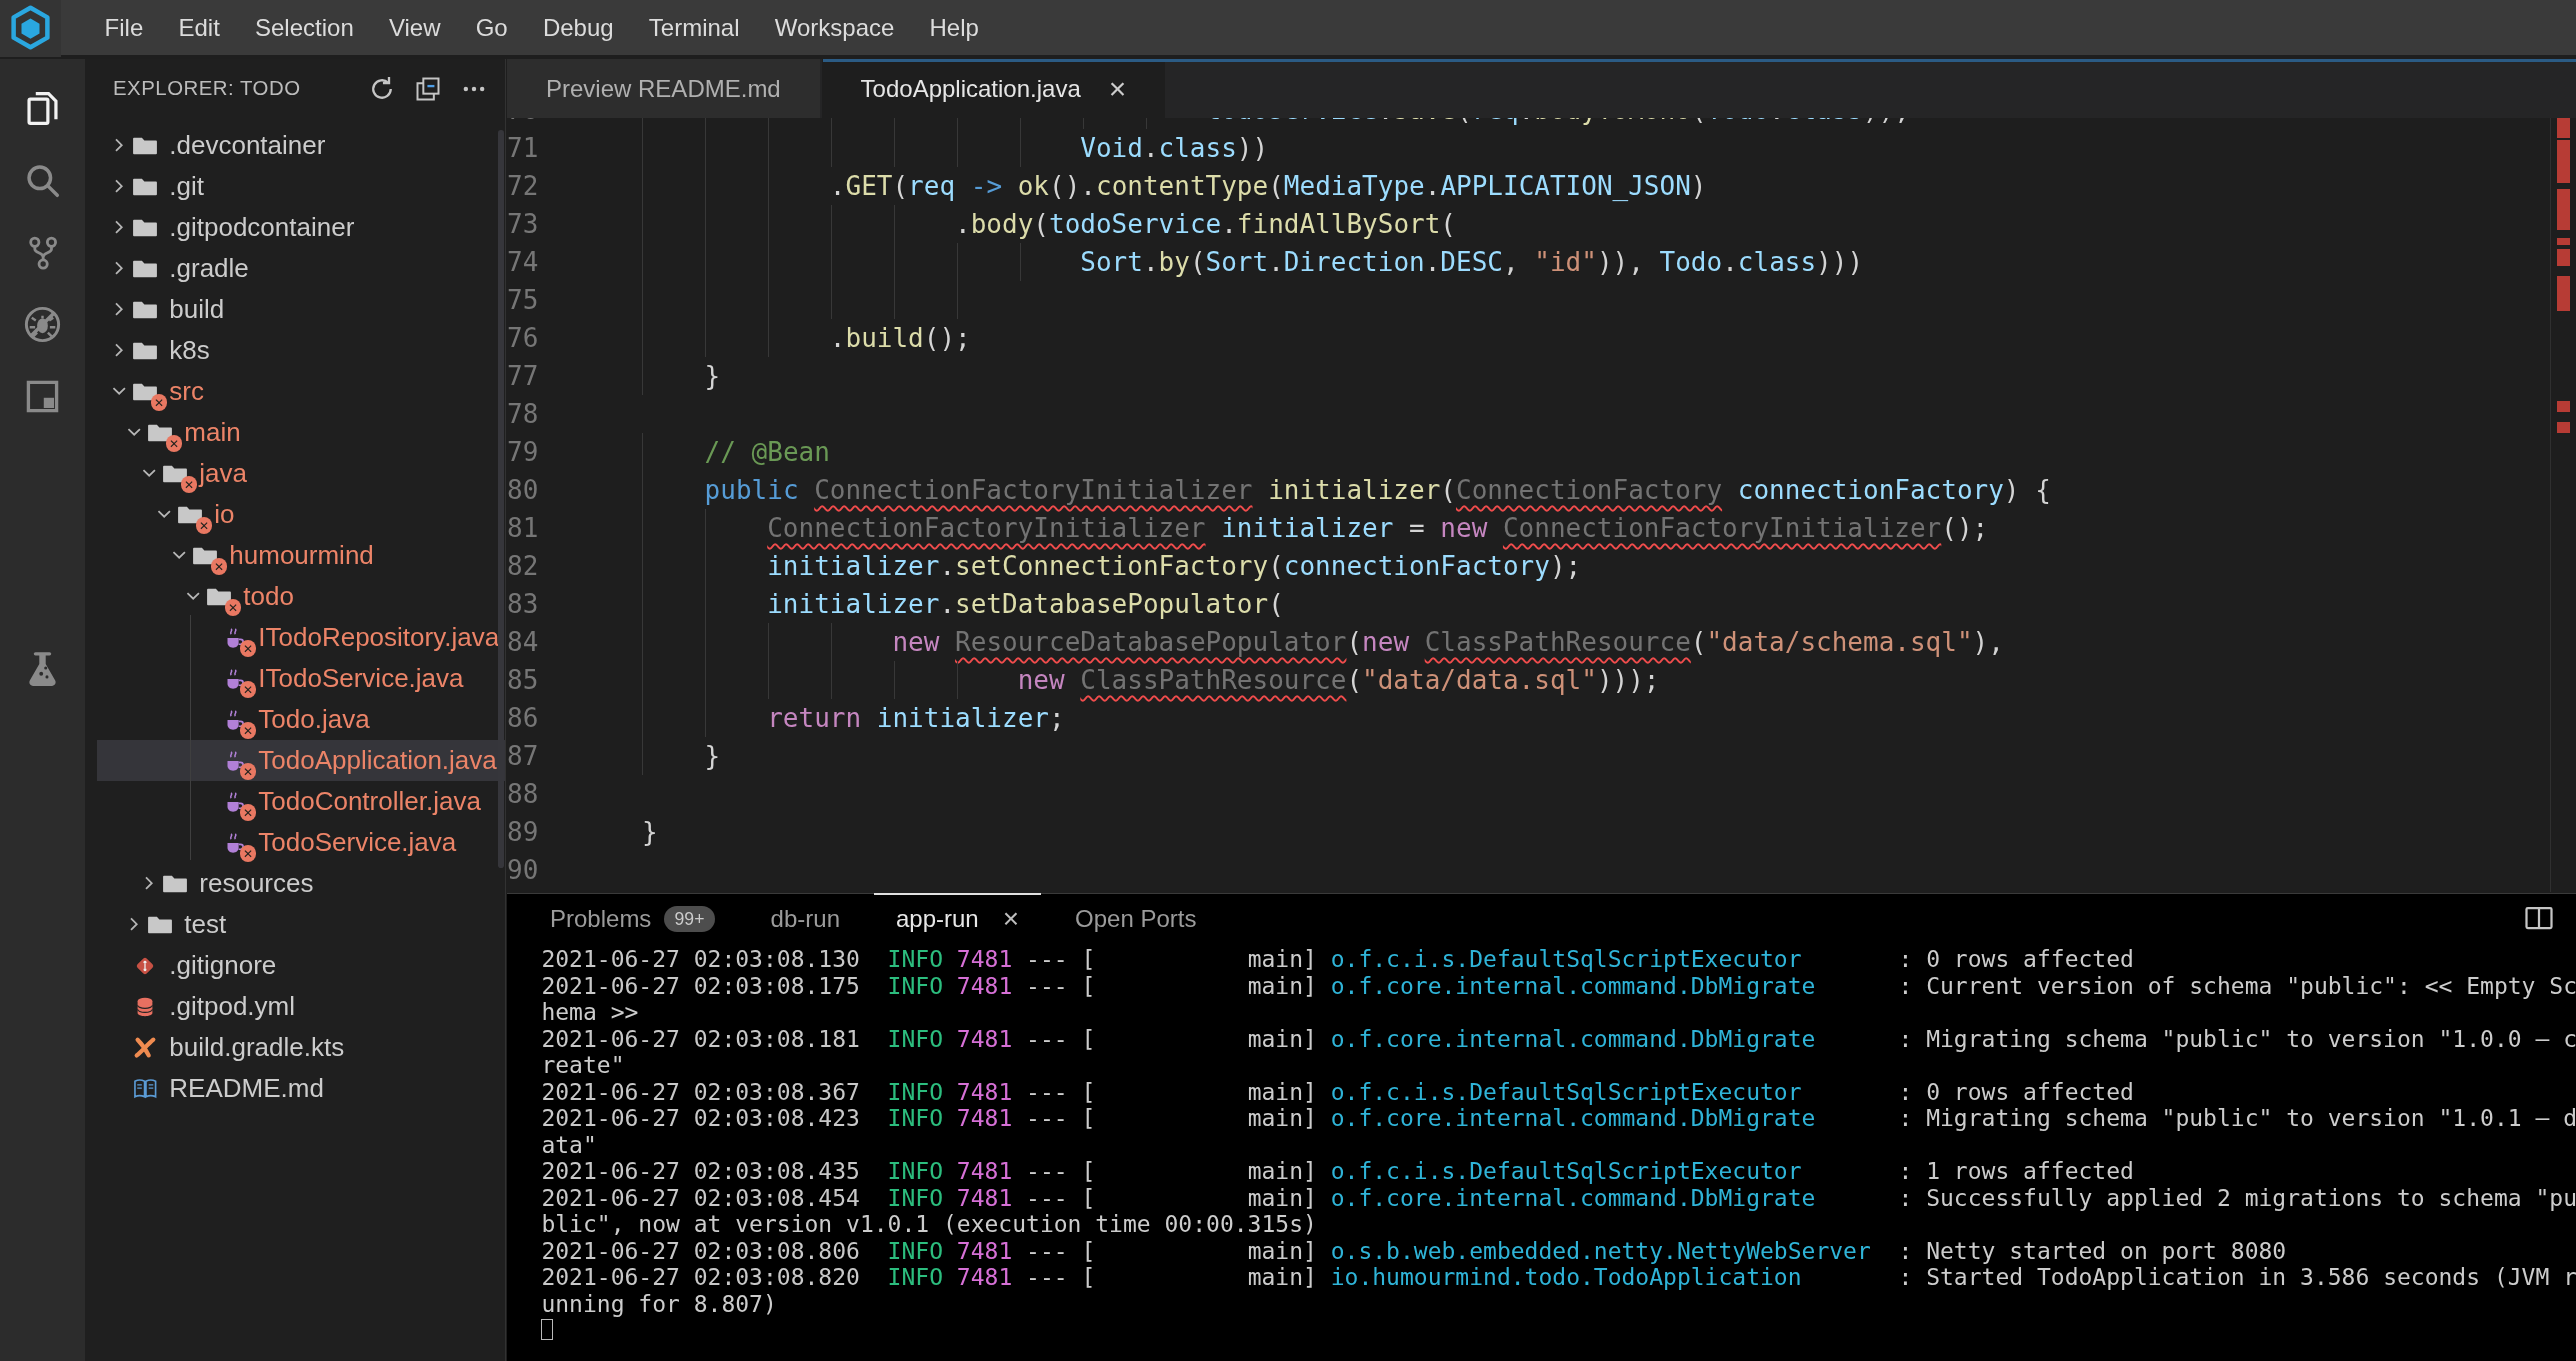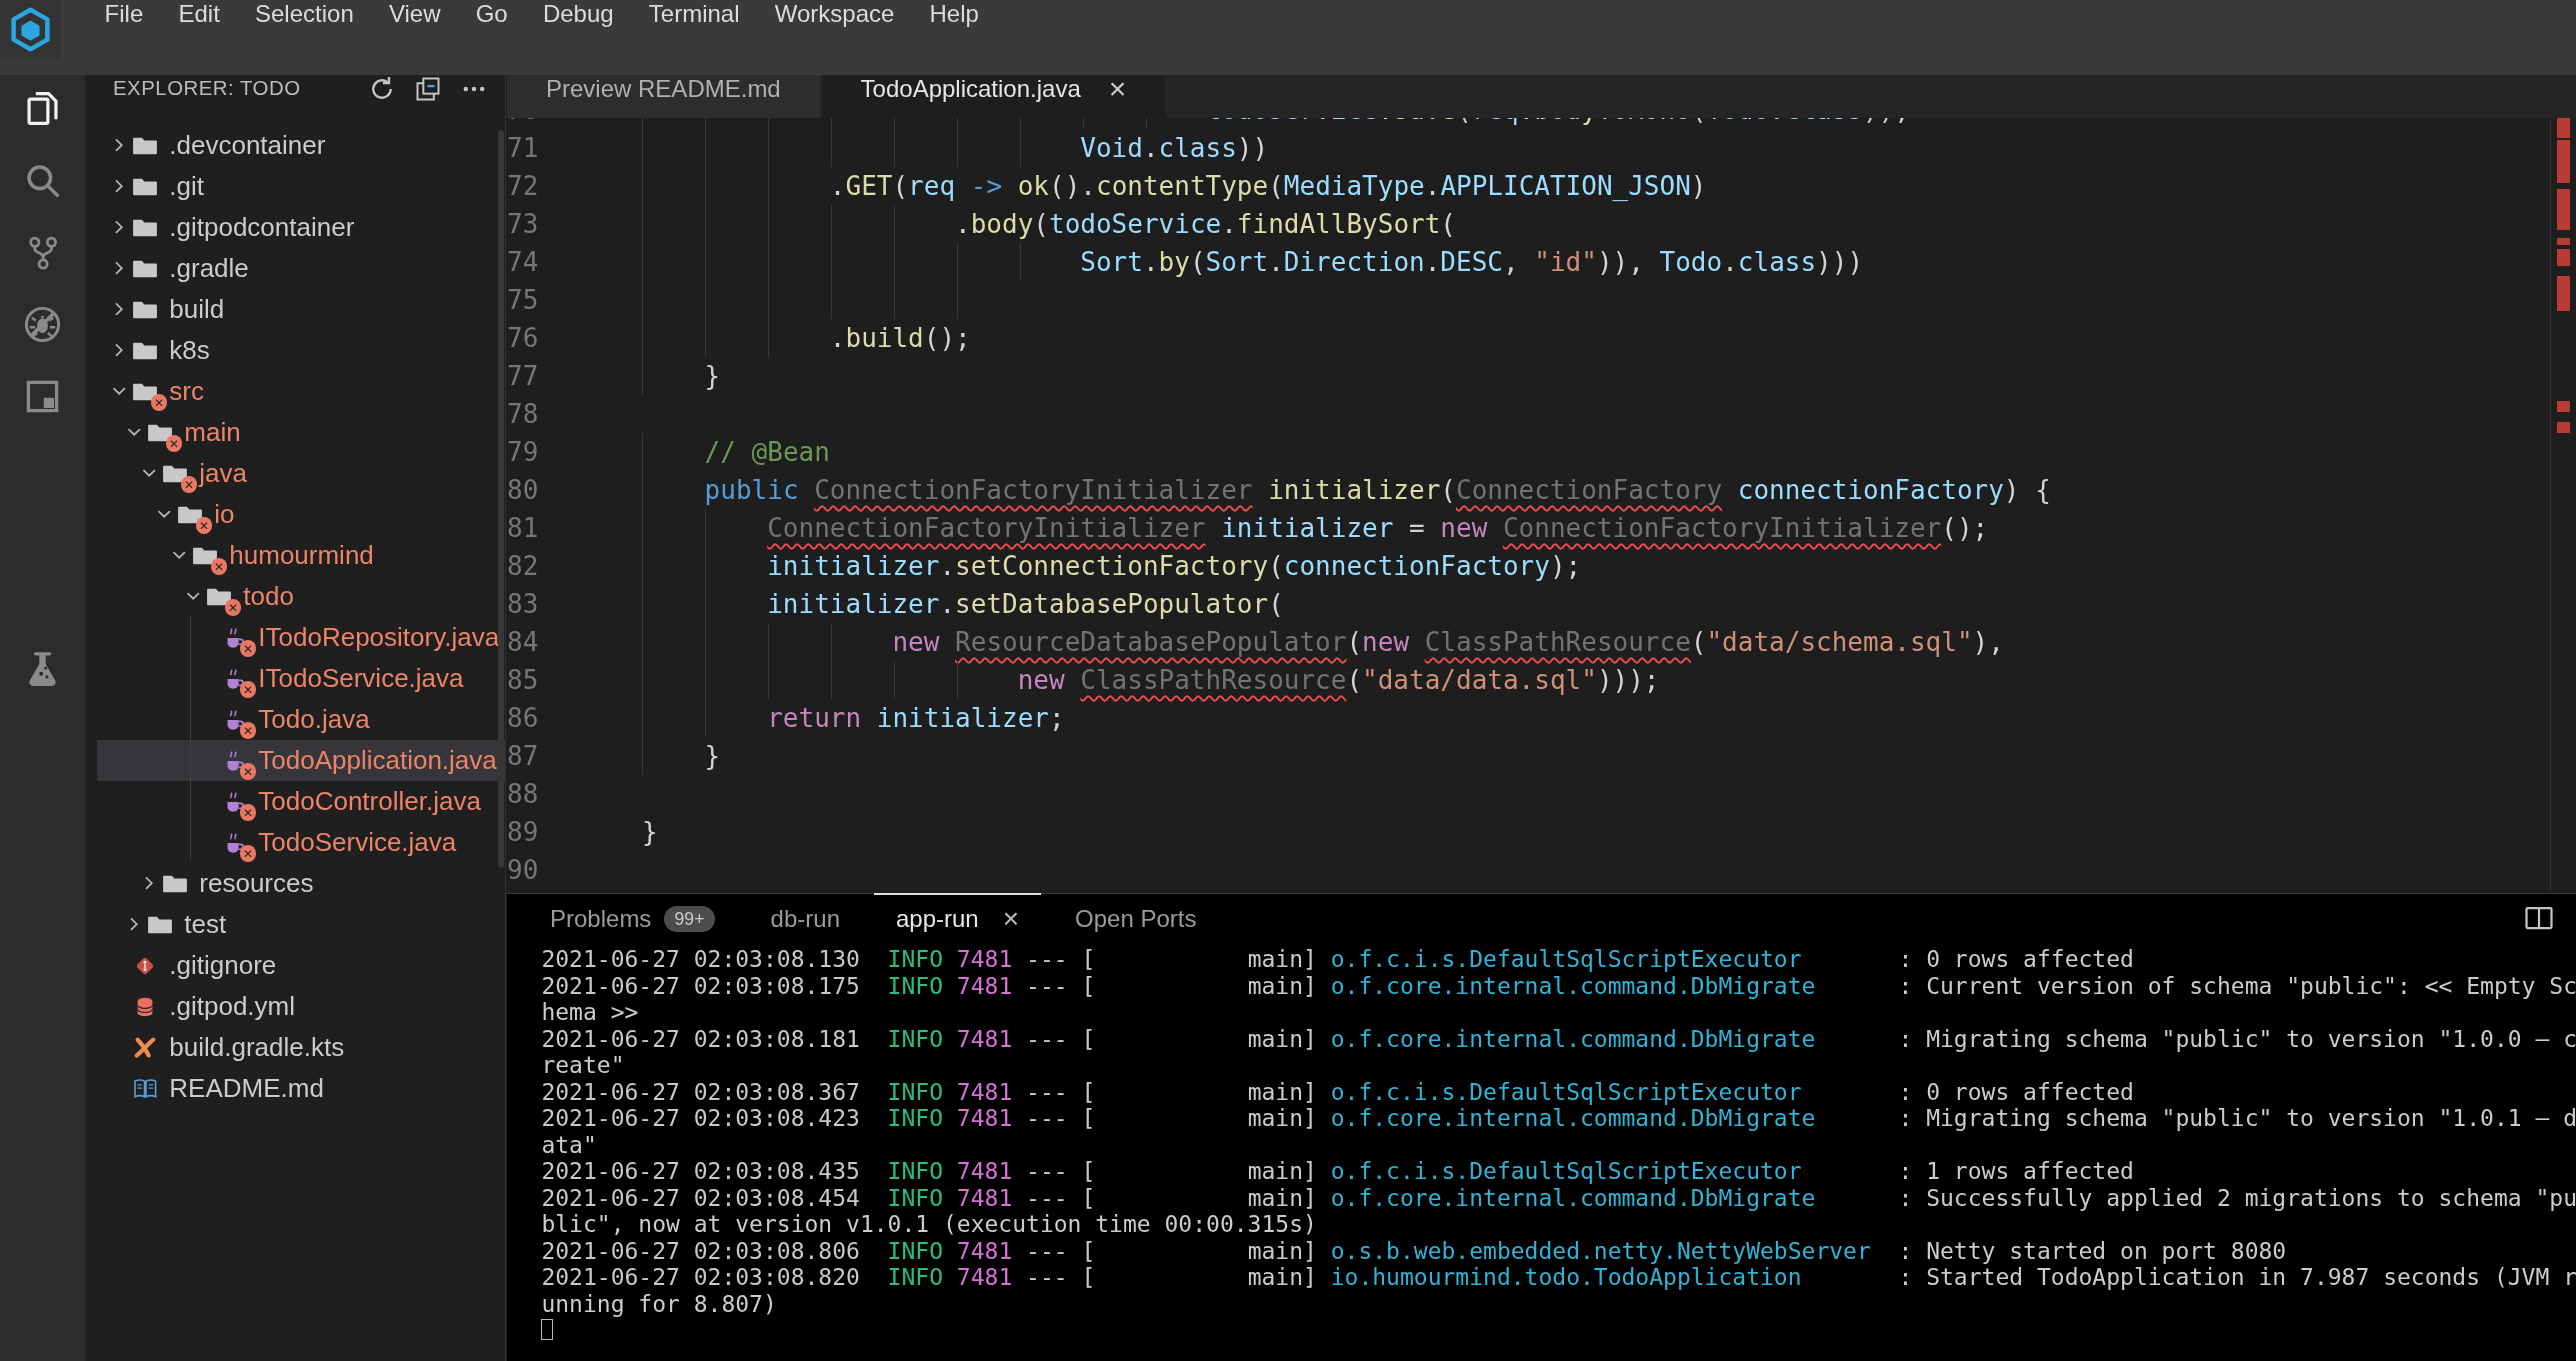--- a/index.html
+++ b/index.html
@@ -1,19 +1,19 @@
 <!DOCTYPE html>
 <html style="font-size:15px"><head>
 <meta charset="utf-8">
 <style>
   html,body{margin:0;padding:0;background:#1e1e1e;}
   body{width:2576px;height:1361px;overflow:hidden;position:relative;
        font-family:"Liberation Sans","DejaVu Sans",sans-serif;-webkit-font-smoothing:antialiased;}
   
-  #menubar{position:absolute;top:0;left:0;right:0;height:75px;background:#3a3a3a;display:flex;align-items:flex-start;z-index:5;}
+  #menubar{position:absolute;top:0;left:0;right:0;height:55px;background:#3a3a3a;display:flex;align-items:center;z-index:5;}
   #logo{width:61px;height:59px;display:flex;align-items:center;justify-content:center;background:#343434;}
   #menu-items{display:flex;align-items:center;margin-left:26px;}
   .menu-item{color:#dcdcdc;font-size:24px;padding:0 17.6px;cursor:default;}
   
   #activitybar{position:absolute;top:59px;left:0;width:85px;bottom:0;background:#2c2c2c;display:flex;flex-direction:column;align-items:center;padding-top:13px;box-sizing:border-box;}
   .ab-icon{width:65px;height:72px;display:flex;align-items:center;justify-content:center;color:#8a8a8a;}
   .ab-icon.active{color:#f2f2f2;}
   .ab-icon.gap{margin-top:202px;}
   
   #sidebar{position:absolute;top:59px;left:85px;width:421px;bottom:0;background:#1f1f1f;border-right:0.9px solid #323232;box-sizing:border-box;}
@@ -543,19 +543,19 @@
         <div class="trm"><span class="tt-d">hema &gt;&gt;</span></div>
         <div class="trm"><span class="tt-t">2021-06-27 02:03:08.181</span><span class="tt-d">  </span><span class="tt-i">INFO</span><span class="tt-d"> </span><span class="tt-n">7481</span><span class="tt-d"> --- [           main] </span><span class="tt-l">o.f.core.internal.command.DbMigrate</span><span class="tt-d">      : Migrating schema "public" to version "1.0.0 – c</span></div>
         <div class="trm"><span class="tt-d">reate"</span></div>
         <div class="trm"><span class="tt-t">2021-06-27 02:03:08.367</span><span class="tt-d">  </span><span class="tt-i">INFO</span><span class="tt-d"> </span><span class="tt-n">7481</span><span class="tt-d"> --- [           main] </span><span class="tt-l">o.f.c.i.s.DefaultSqlScriptExecutor</span><span class="tt-d">       : 0 rows affected</span></div>
         <div class="trm"><span class="tt-t">2021-06-27 02:03:08.423</span><span class="tt-d">  </span><span class="tt-i">INFO</span><span class="tt-d"> </span><span class="tt-n">7481</span><span class="tt-d"> --- [           main] </span><span class="tt-l">o.f.core.internal.command.DbMigrate</span><span class="tt-d">      : Migrating schema "public" to version "1.0.1 – d</span></div>
         <div class="trm"><span class="tt-d">ata"</span></div>
         <div class="trm"><span class="tt-t">2021-06-27 02:03:08.435</span><span class="tt-d">  </span><span class="tt-i">INFO</span><span class="tt-d"> </span><span class="tt-n">7481</span><span class="tt-d"> --- [           main] </span><span class="tt-l">o.f.c.i.s.DefaultSqlScriptExecutor</span><span class="tt-d">       : 1 rows affected</span></div>
         <div class="trm"><span class="tt-t">2021-06-27 02:03:08.454</span><span class="tt-d">  </span><span class="tt-i">INFO</span><span class="tt-d"> </span><span class="tt-n">7481</span><span class="tt-d"> --- [           main] </span><span class="tt-l">o.f.core.internal.command.DbMigrate</span><span class="tt-d">      : Successfully applied 2 migrations to schema "pu</span></div>
         <div class="trm"><span class="tt-d">blic", now at version v1.0.1 (execution time 00:00.315s)</span></div>
         <div class="trm"><span class="tt-t">2021-06-27 02:03:08.806</span><span class="tt-d">  </span><span class="tt-i">INFO</span><span class="tt-d"> </span><span class="tt-n">7481</span><span class="tt-d"> --- [           main] </span><span class="tt-l">o.s.b.web.embedded.netty.NettyWebServer</span><span class="tt-d">  : Netty started on port 8080</span></div>
-        <div class="trm"><span class="tt-t">2021-06-27 02:03:08.820</span><span class="tt-d">  </span><span class="tt-i">INFO</span><span class="tt-d"> </span><span class="tt-n">7481</span><span class="tt-d"> --- [           main] </span><span class="tt-l">io.humourmind.todo.TodoApplication</span><span class="tt-d">       : Started TodoApplication in 7.987 seconds (JVM r</span></div>
+        <div class="trm"><span class="tt-t">2021-06-27 02:03:08.820</span><span class="tt-d">  </span><span class="tt-i">INFO</span><span class="tt-d"> </span><span class="tt-n">7481</span><span class="tt-d"> --- [           main] </span><span class="tt-l">io.humourmind.todo.TodoApplication</span><span class="tt-d">       : Started TodoApplication in 3.586 seconds (JVM r</span></div>
         <div class="trm"><span class="tt-d">unning for 8.807)</span></div>
         <div class="trm"><span class="cursor"></span></div>
       </div>
   </div>
 </main>
 
 
 </body></html>

